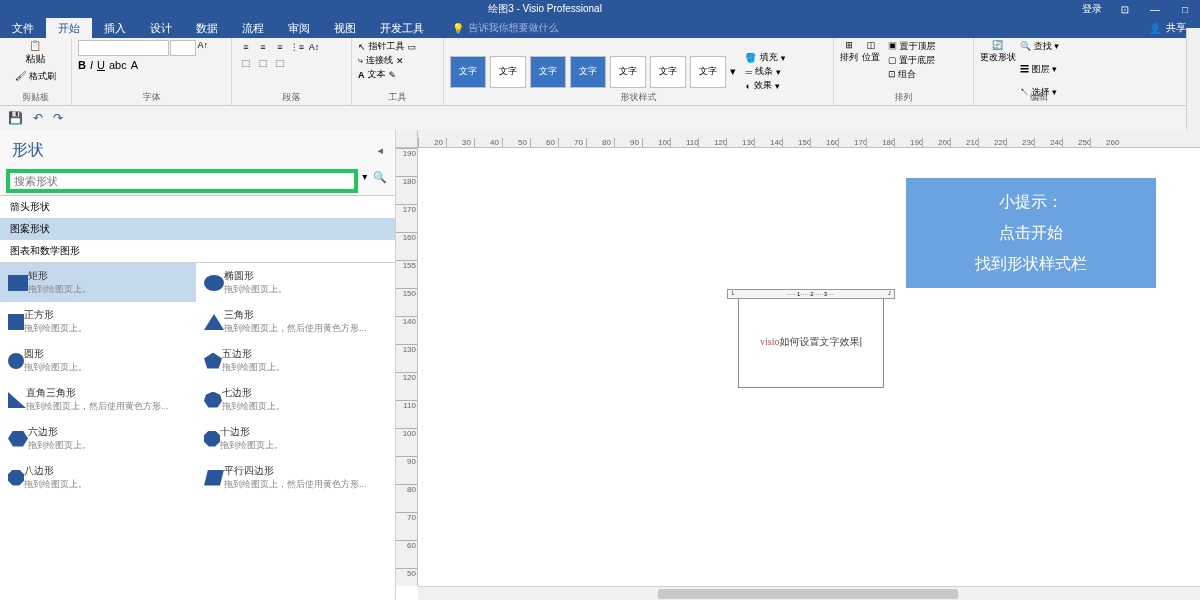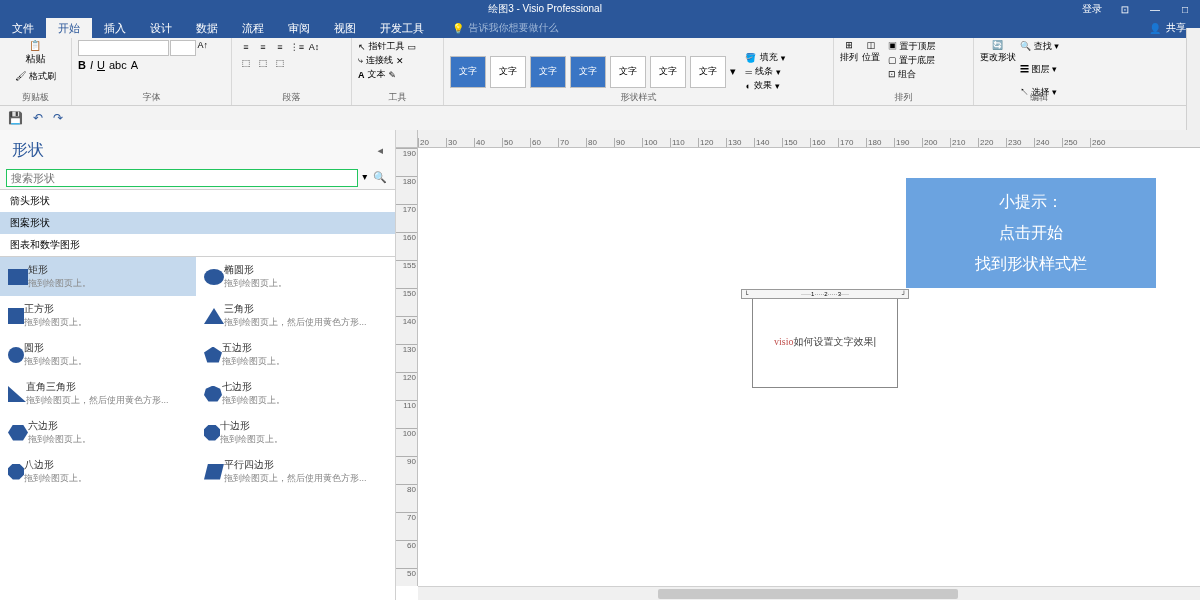--- a/index.html
+++ b/index.html
@@ -51,21 +51,21 @@
     .edit-col { display: flex; flex-direction: column; gap: 1px; font-size: 9px; align-items: center; }
     .edit-opts { display: flex; flex-direction: column; gap: 10px; font-size: 9px; }
     
     .qat { background: #f3f3f3; height: 24px; display: flex; align-items: center; padding: 0 8px; gap: 10px; font-size: 12px; color: #2b579a; }
     
     .workspace { display: flex; height: calc(600px - 18px - 20px - 68px - 24px); }
     
     .shapes-panel { width: 396px; background: #f8f8f8; border-right: 1px solid #d0d0d0; display: flex; flex-direction: column; }
     .shapes-header { padding: 10px 12px 6px; font-size: 16px; color: #2b579a; display: flex; justify-content: space-between; align-items: center; }
     .shapes-search-row { display: flex; padding: 2px 6px; gap: 2px; }
-    .shapes-search { flex: 1; border: 1px solid #22c55e; padding: 2px 4px; font-size: 11px; background: #fff; }
+    .shapes-search { flex: 1; border: 4px solid #22c55e; padding: 2px 4px; font-size: 11px; background: #fff; }
     .shapes-cats { border-top: 1px solid #d0d0d0; border-bottom: 1px solid #d0d0d0; }
     .shapes-cat { padding: 4px 10px; font-size: 10px; background: #fff; cursor: pointer; }
     .shapes-cat.selected { background: #c5d9ed; }
     .shapes-grid { flex: 1; overflow-y: auto; background: #fff; }
     .shape-row { display: flex; }
     .shape-item { width: 196px; padding: 6px 8px; display: flex; align-items: center; gap: 0; cursor: pointer; }
     .shape-item.selected { background: #c5d9ed; }
     .shape-icon { width: 20px; height: 16px; background: #2b579a; flex-shrink: 0; }
     .shape-icon.ellipse { border-radius: 50%; }
     .shape-icon.square { width: 16px; }
@@ -77,24 +77,24 @@
     .shape-icon.heptagon { clip-path: polygon(50% 0%, 90% 20%, 100% 60%, 75% 100%, 25% 100%, 0% 60%, 10% 20%); width: 18px; }
     .shape-icon.octagon { clip-path: polygon(30% 0%, 70% 0%, 100% 30%, 100% 70%, 70% 100%, 30% 100%, 0% 70%, 0% 30%); width: 16px; }
     .shape-icon.parallelogram { clip-path: polygon(20% 0%, 100% 0%, 80% 100%, 0% 100%); }
     .shape-text { display: flex; flex-direction: column; }
     .shape-name { font-size: 10px; color: #333; }
     .shape-desc { font-size: 9px; color: #888; white-space: nowrap; overflow: hidden; text-overflow: ellipsis; max-width: 155px; }
     
     .canvas-area { flex: 1; position: relative; background: #fff; display: flex; flex-direction: column; }
     .ruler-corner { width: 22px; height: 18px; background: #f0f0f0; border-right: 1px solid #c0c0c0; border-bottom: 1px solid #c0c0c0; position: absolute; top: 0; left: 0; }
     .ruler-h { height: 18px; background: #f0f0f0; border-bottom: 1px solid #c0c0c0; margin-left: 22px; display: flex; font-size: 8px; color: #666; align-items: flex-end; overflow: hidden; }
-    .ruler-h span { width: 28px; flex-shrink: 0; display: inline-block; text-align: left; padding-left: 1px; border-left: 1px solid #b0b0b0; }
+    .ruler-h span { width: 28px; flex-shrink: 0; display: inline-block; text-align: left; padding-left: 15px; border-left: 1px solid #b0b0b0; }
     .ruler-v { width: 22px; background: #f0f0f0; border-right: 1px solid #c0c0c0; position: absolute; left: 0; top: 18px; bottom: 14px; display: flex; flex-direction: column; font-size: 8px; color: #666; overflow: hidden; }
     .ruler-v span { height: 28px; flex-shrink: 0; display: flex; align-items: flex-start; justify-content: flex-end; padding-right: 1px; border-top: 1px solid #b0b0b0; }
-    .canvas { flex: 1; margin-left: 36px; position: relative; background: #fff; }
+    .canvas { flex: 1; margin-left: 22px; position: relative; background: #fff; }
     
     .hint-box { position: absolute; right: 44px; top: 30px; width: 250px; height: 110px; background: #6ba3e0; color: #fff; display: flex; flex-direction: column; align-items: center; justify-content: center; gap: 10px; font-size: 16px; }
     
     .text-shape { position: absolute; left: 320px; top: 150px; width: 146px; height: 90px; border: 1px solid #888; background: #fff; }
     .text-shape-ruler { position: absolute; top: -10px; left: -12px; right: -12px; height: 10px; background: #f5f5f5; border: 1px solid #999; font-size: 6px; display: flex; align-items: center; justify-content: center; }
     .text-shape-ruler::before { content: "└"; position: absolute; left: 2px; }
     .text-shape-ruler::after { content: "┘"; position: absolute; right: 2px; }
     .text-shape-text { padding: 36px 8px 0; font-size: 10px; color: #444; text-align: center; }
     .visio-link { color: #c0504d; font-family: Liberation Serif, serif; }
     

